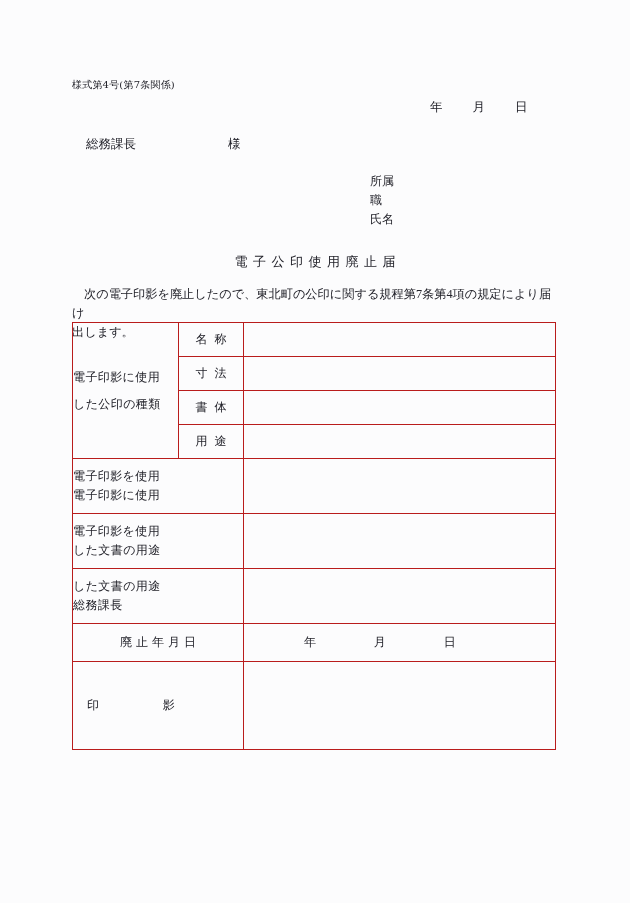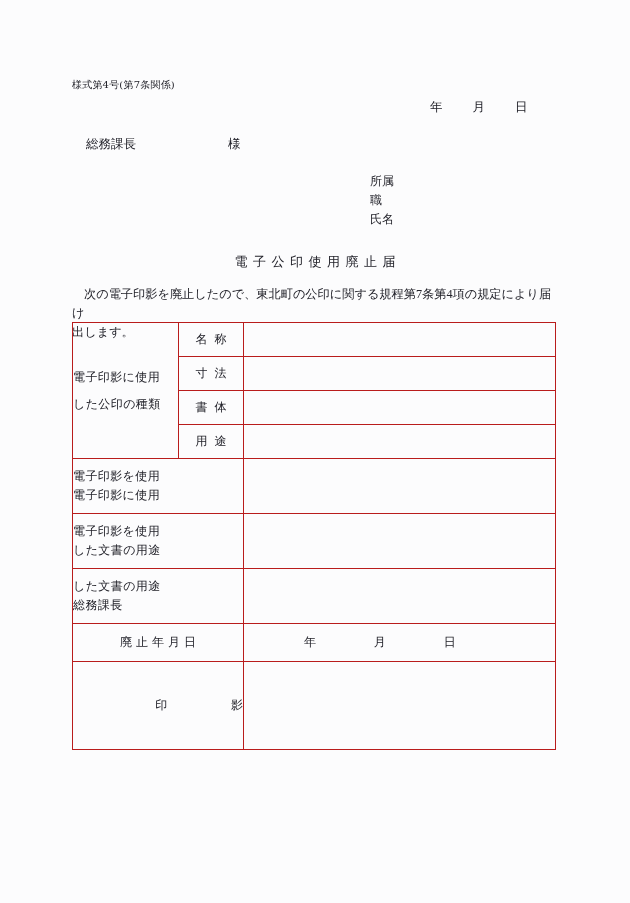--- a/index.html
+++ b/index.html
@@ -120,22 +120,22 @@
   }
 
   .cell-value { padding: 0; }
 
   .r-name, .r-size, .r-font, .r-use { height: 34px; }
   .r-docname, .r-docuse, .r-reason  { height: 55px; }
   .r-date    { height: 38px; padding-left: 37px; }
   .r-seal    { height: 88px; }
 
   .cell-label.seal {
-    text-align: right;
-    padding-left: 8px;
+    text-align: left;
+    padding-left: 14px;
     letter-spacing: 0;
   }
   .cell-label.seal .sp { display: inline-block; width: 56px; }
 
   .date-inline {
     padding-left: 60px;
     white-space: nowrap;
   }
   .date-inline .seg { display: inline-block; }
   .date-inline .seg + .seg { margin-left: 54px; }

